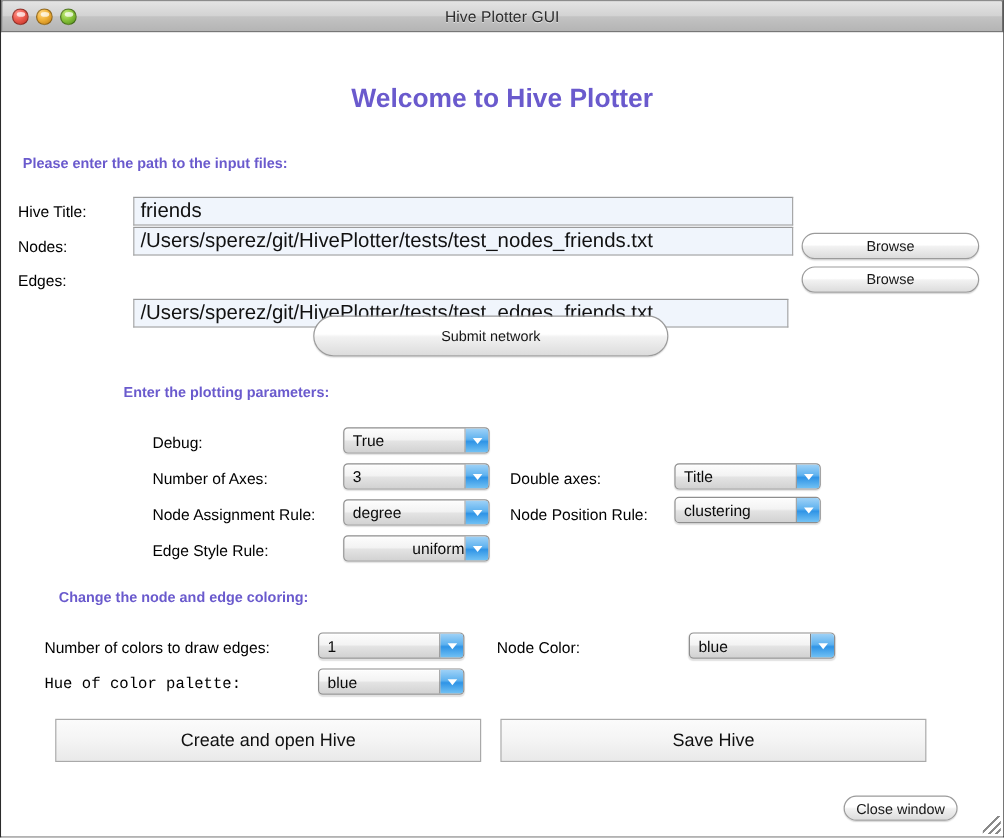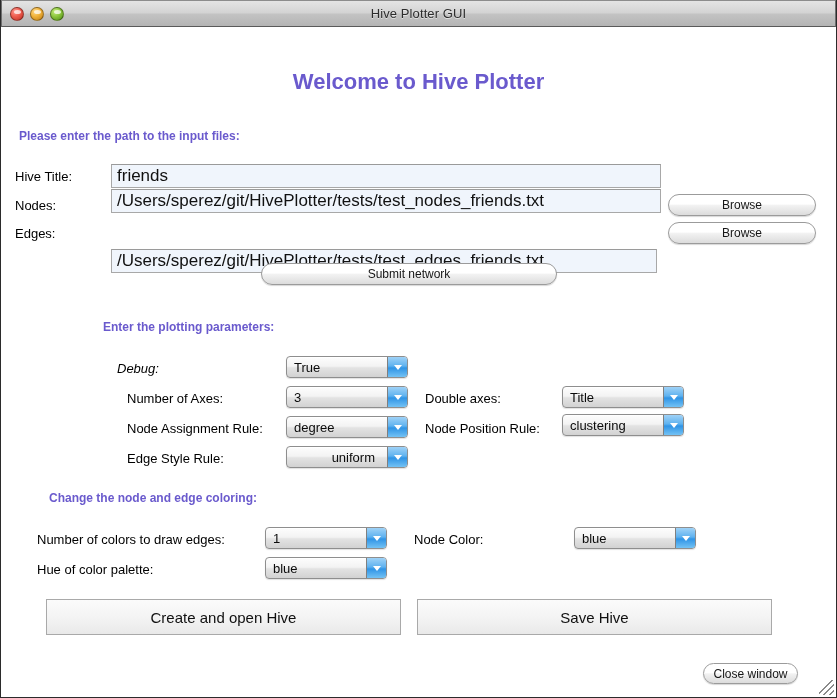--- a/index.html
+++ b/index.html
@@ -158,21 +158,20 @@
     position: absolute;
     box-sizing: border-box;
     height: 22px;
     border: 1px solid #8e8e8e;
     border-radius: 4px;
     background: linear-gradient(to bottom, #fdfdfd 0%, #f3f3f3 46%, #e3e3e3 54%, #d2d2d2 100%);
     box-shadow: inset 0 1px 0 rgba(255,255,255,0.9), 0 1px 1px rgba(0,0,0,0.12);
     display: flex;
     align-items: center;
     cursor: default;
-    gap: 12px;
   }
   .dropdown .dd-value {
     flex: 1 1 auto;
     font-size: 13px;
     color: #0b0b0b;
     padding-left: 7px;
     white-space: nowrap;
     overflow: hidden;
   }
   .dropdown .dd-arrow {
@@ -231,25 +230,25 @@
     <input class="text-entry" style="left: 110px; top: 137px; width: 550px; height: 24px;" value="friends">
 
     <div class="field-label label-right" style="left:14px; top:171px; width:84px;">Nodes:</div>
     <input class="text-entry" style="left: 110px; top: 162px; width: 550px; height: 24px;" value="/Users/sperez/git/HivePlotter/tests/test_nodes_friends.txt">
     <button class="pill-button" style="left:667px; top:167px; width:148px; height:22px;">Browse</button>
 
     <div class="field-label label-right" style="left:14px; top:199px; width:84px;">Edges:</div>
     <input class="text-entry" style="left: 110px; top: 194px; width: 546px; height: 24px; margin-top: 28px;" value="/Users/sperez/git/HivePlotter/tests/test_edges_friends.txt">
     <button class="pill-button" style="left:667px; top:195px; width:148px; height:22px;">Browse</button>
 
-    <button class="pill-button" style="left:260px; top:236px; width:296px; height:22px;">Submit network</button>
+    <button class="pill-button" style="left:260px; top:236px; width:296px; height:34px;">Submit network</button>
 
     <div class="section-heading" id="heading-params">Enter the plotting parameters:</div>
 
-    <div class="field-label" style="left:116px; top:334px;font-style:italic;">Debug:</div>
+    <div class="field-label" style="left:126px; top:334px;">Debug:</div>
     <div class="dropdown" style="left:285px; top:329px; width:122px;">
       <span class="dd-value">True</span>
       <span class="dd-arrow">
           <span class="glyph"></span>
         </span>
     </div>
 
     <div class="field-label" style="left:126px; top:364px;">Number of Axes:</div>
     <div class="dropdown" style="left:285px; top:359px; width:122px;">
       <span class="dd-value">3</span>
@@ -301,21 +300,21 @@
     </div>
 
     <div class="field-label" style="left:413px; top:505px;">Node Color:</div>
     <div class="dropdown" style="left:573px; top:500px; width:122px;">
       <span class="dd-value">blue</span>
       <span class="dd-arrow">
           <span class="glyph"></span>
         </span>
     </div>
 
-    <div class="field-label" style="left:36px; top:535px;">Hue of color palette:</div>
+    <div class="field-label" style="left:36px; top:535px;font-family:Liberation Mono, monospace;">Hue of color palette:</div>
     <div class="dropdown" style="left:264px; top:530px; width:122px;">
       <span class="dd-value">blue</span>
       <span class="dd-arrow">
           <span class="glyph"></span>
         </span>
     </div>
 
     <button class="flat-button" style="left:45px; top:572px; width:355px; height:36px;">Create and open Hive</button>
     <button class="flat-button" style="left:416px; top:572px; width:355px; height:36px;">Save Hive</button>
 

